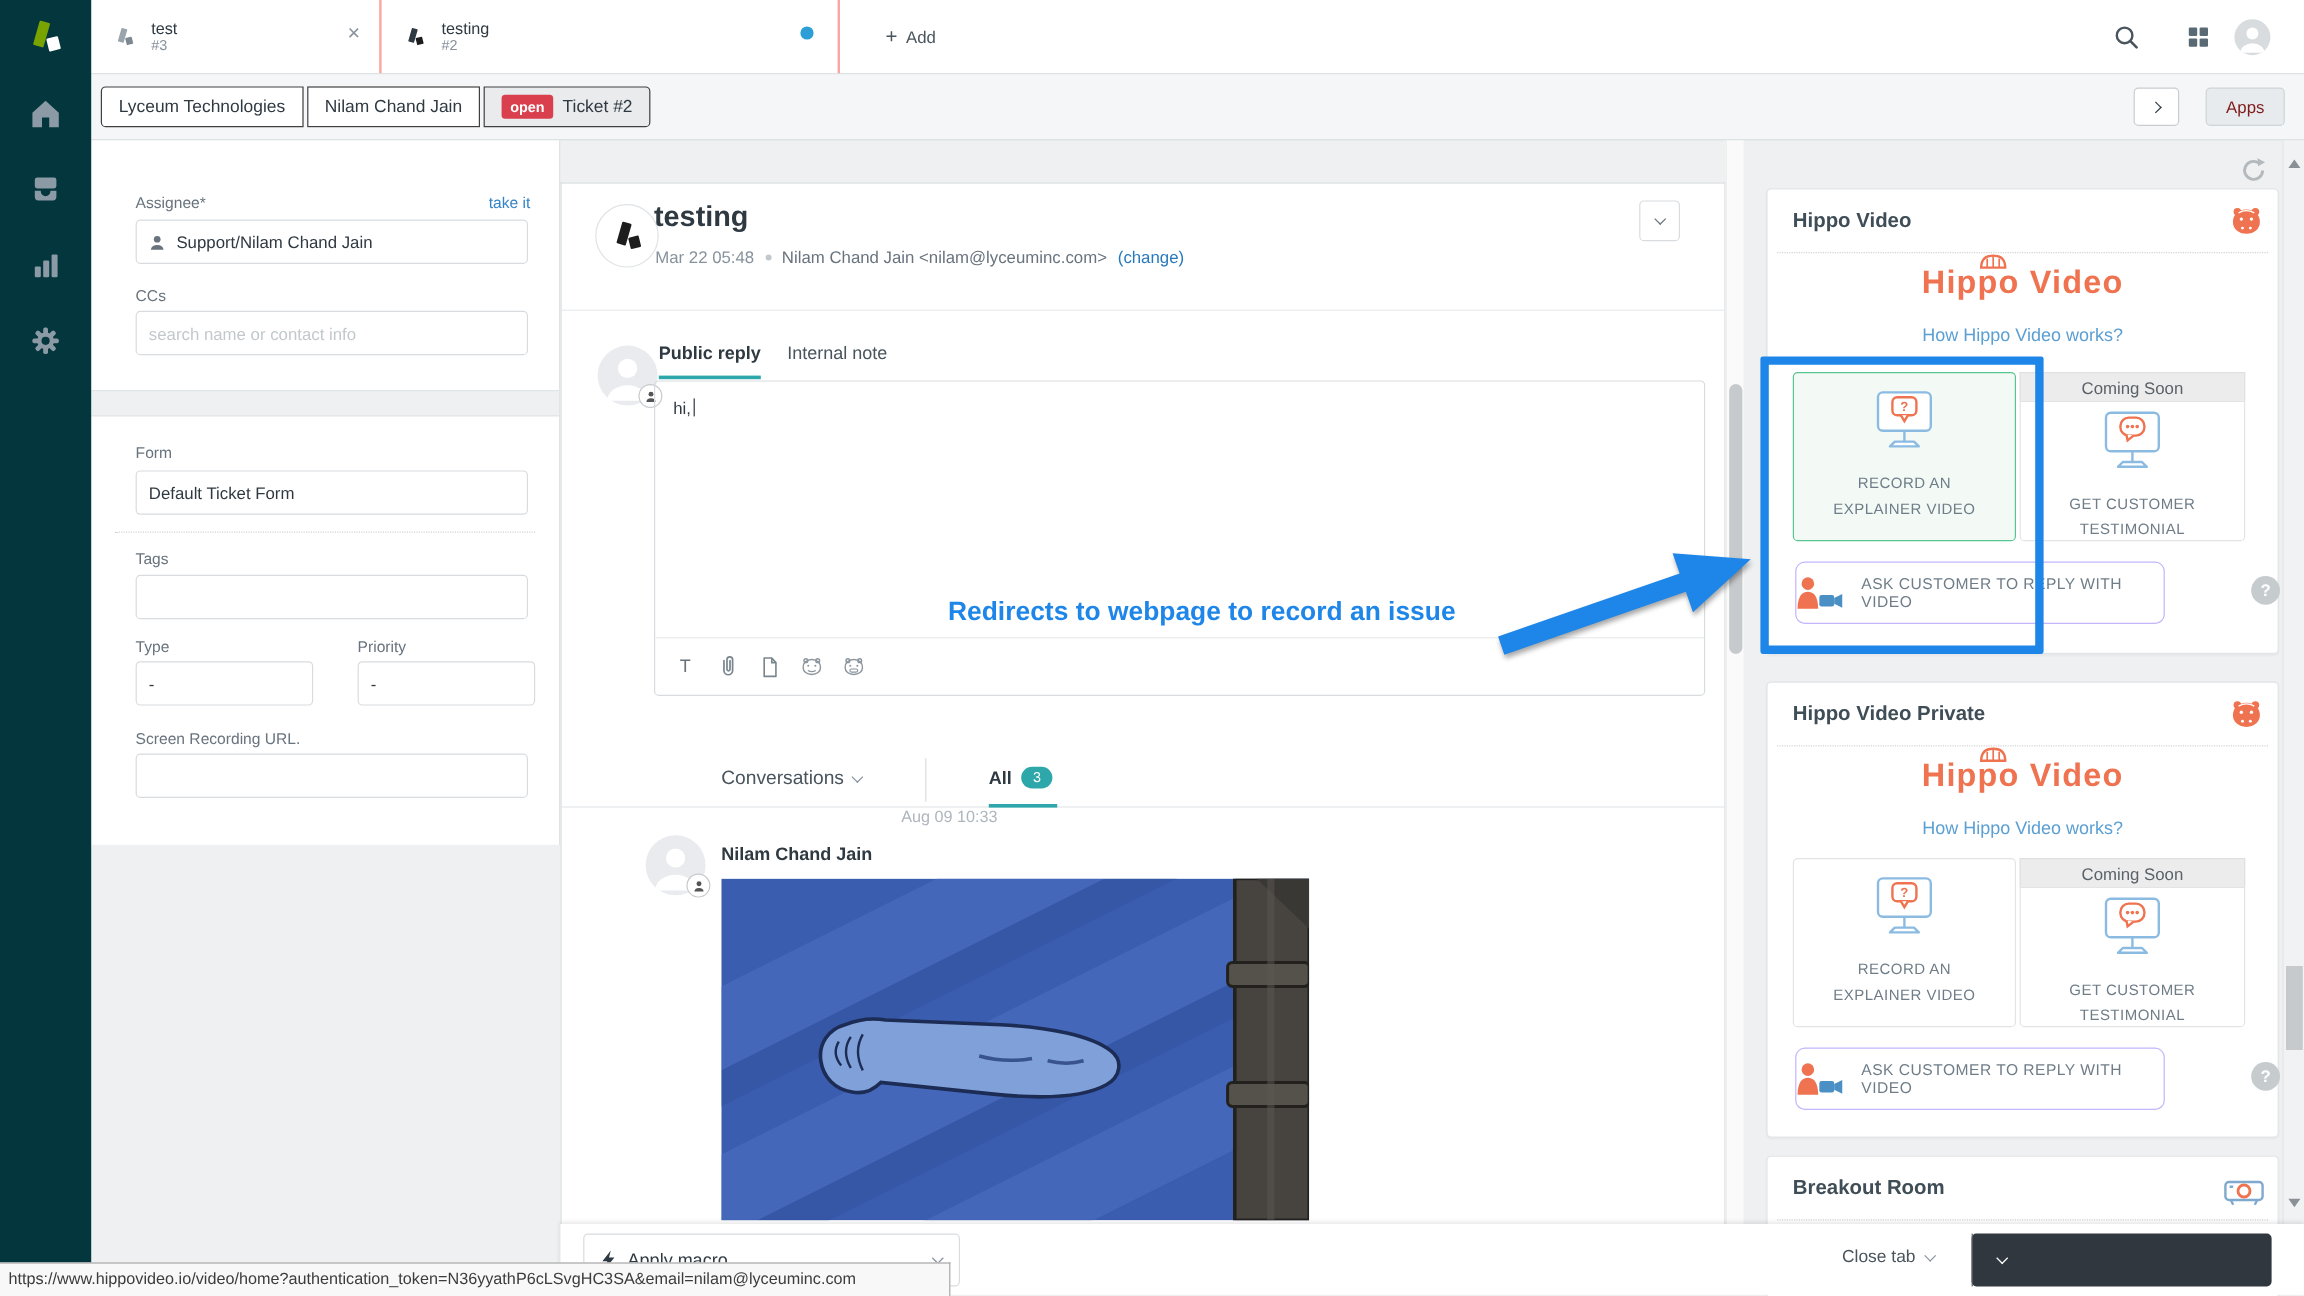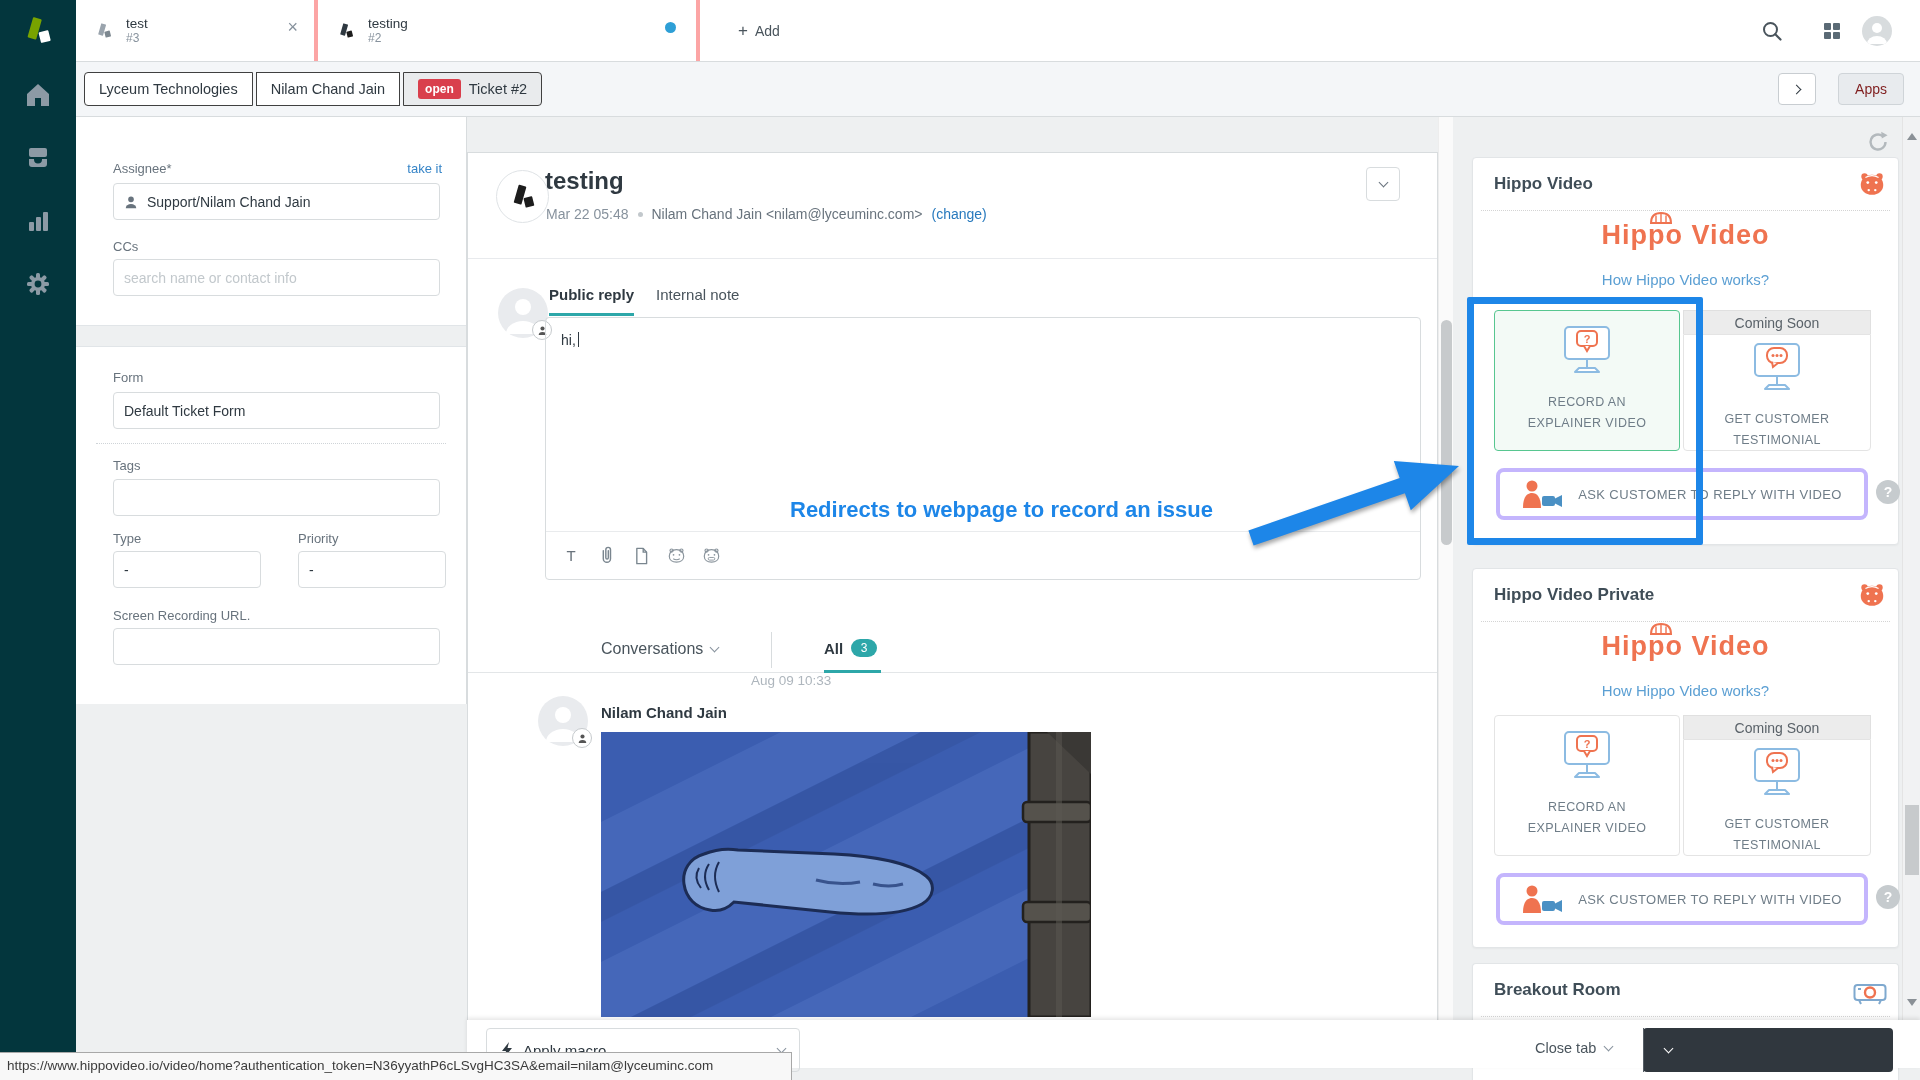--- a/index.html
+++ b/index.html
@@ -12,21 +12,21 @@
   .abs { position:absolute; }
 
   
   #nav { left:0; top:0; width:76px; height:1080px; background:#03363d; z-index:5; }
   #nav .logo { width:76px; height:62px; display:flex; align-items:center; justify-content:center; }
   #nav .navicons { display:flex; flex-direction:column; align-items:center; margin-top:18px; gap:33px; }
   .navicon { width:30px; height:30px; display:flex; align-items:center; justify-content:center; cursor:pointer; }
 
   
   #topbar { left:76px; top:0; right:0; height:62px; background:#fff; border-bottom:1px solid #d8dcde; display:flex; }
-  .ticket-tab { position:relative; display:flex; align-items:center; border-right:4px solid #fca5a5; padding:0 18px 0 18px; }
+  .ticket-tab { position:relative; display:flex; align-items:center; border-right:2px solid #fca5a5; padding:0 18px 0 18px; }
   .ticket-tab .tabtexts { margin-left:12px; line-height:15px; }
   .tab-title { font-size:13.5px; color:#2f3941; }
   .tab-num { font-size:12px; color:#87929d; }
   .tab-close { position:absolute; right:16px; top:18px; font-size:18px; color:#87929d; cursor:pointer; line-height:18px;}
   .tab-dot { position:absolute; right:20px; top:22px; width:11px; height:11px; border-radius:50%; background:#2e9fd6; }
   .addbtn { display:flex; align-items:center; gap:7px; padding:0 16px; margin-left:22px; color:#49545c; font-size:14px; cursor:pointer; }
   .addbtn .plus { font-size:17px; color:#49545c; }
   #topbar .spacer { flex:1; }
   .topicon { width:36px; height:36px; margin-top:13px; display:flex; align-items:center; justify-content:center; cursor:pointer; }
   .avatar-circle { width:30px; height:30px; border-radius:50%; background:#d8dcde; overflow:hidden; margin:16px 28px 0 12px; cursor:pointer;}
@@ -107,38 +107,38 @@
   .hlogo .logo-wrap { position:relative; display:inline-block; }
   .hlogo .logo-text { font-size:27px; font-weight:bold; color:#ef7350; letter-spacing:1px; }
   .hlogo .hat { position:absolute; left:47px; top:-9px; }
   .howlink { position:absolute; left:0; right:0; top:113px; text-align:center; font-size:15px; color:#5b9fd3; cursor:pointer; }
   .tiles { position:absolute; left:21px; display:flex; }
   .tile-left { width:186px; height:141px; border:1px solid #57c690; background:#f3faf6; border-radius:4px; text-align:center; padding-top:13px; position:relative; cursor:pointer; }
   .tile-right { width:188px; margin-left:3px; position:relative; cursor:pointer; }
   .comingsoon { height:24px; background:#ececec; border:1px solid #e0e0e0; border-bottom:none; color:#5a6269; font-size:14px; display:flex; align-items:center; justify-content:center; }
   .tile-right .tbody { height:117px; border:1px solid #e4e4e4; border-radius:0 0 4px 4px; text-align:center; padding-top:6px; }
   .tiletext { margin-top:10px; font-size:12.5px; color:#6f7d88; letter-spacing:.4px; line-height:21px; }
-  .askbtn { position:absolute; left:23px; width:372px; height:52px; border:4px solid #c4b5fd; border-radius:8px; background:#fff; display:flex; align-items:center; justify-content:center; gap:14px; cursor:pointer; }
+  .askbtn { position:absolute; left:23px; width:308px; height:52px; border:1px solid #c4b5fd; border-radius:8px; background:#fff; display:flex; align-items:center; justify-content:center; gap:14px; cursor:pointer; }
   .askbtn .asktext { font-size:13px; color:#6f7d88; letter-spacing:.4px; }
   .helpdot { position:absolute; left:403px; width:24px; height:24px; border-radius:50%; background:#c6cbce; color:#fff; font-size:14px; font-weight:bold; display:flex; align-items:center; justify-content:center; cursor:pointer; }
 
   
   #ascroll { left:1902px; top:117px; width:18px; height:903px; background:#f1f2f3; border-left:1px solid #e4e4e4; }
   #ascroll .thumb { position:absolute; left:2px; top:688px; width:14px; height:70px; background:#c7cacc; }
   .tri-up { position:absolute; left:4px; top:16px; width:0; height:0; border-left:5px solid transparent; border-right:5px solid transparent; border-bottom:7px solid #8a9096; }
   .tri-down { position:absolute; left:4px; bottom:14px; width:0; height:0; border-left:5px solid transparent; border-right:5px solid transparent; border-top:7px solid #8a9096; }
 
   
   #bluebox { left:1467px; top:297px; width:236px; height:248px; border:7px solid #1d86e8; border-radius:2px; z-index:60; pointer-events:none; }
   #annarrow { left:1245px; top:438px; z-index:61; pointer-events:none; filter:drop-shadow(1px 3px 2px rgba(0,0,0,.35)); }
   #anntext { left:790px; top:497px; width:480px; z-index:61; font-size:22px; font-weight:bold; color:#1d86e8;
     text-shadow:-2px -2px 0 #fff, 2px -2px 0 #fff, -2px 2px 0 #fff, 2px 2px 0 #fff, 0 -2px 0 #fff, 0 2px 0 #fff, -2px 0 0 #fff, 2px 0 0 #fff; }
 
   
-  #footer { left:467px; top:1020px; right:0; height:48px; background:#fff; box-shadow:0 -2px 4px rgba(0,0,0,.10); z-index:40;text-decoration:underline; }
+  #footer { left:467px; top:1020px; right:0; height:59px; background:#fff; box-shadow:0 -2px 4px rgba(0,0,0,.10); z-index:40;text-decoration:underline; }
   .macroselect { position:absolute; left:19px; top:8px; width:314px; height:44px; border:1px solid #d8dcde; border-radius:4px; display:flex; align-items:center; padding:0 14px; gap:10px; cursor:pointer; }
   .macroselect .mlabel { font-size:15px; color:#2f3941; flex:1; }
   .closetab { position:absolute; left:1068px; top:20px; display:flex; align-items:center; gap:9px; font-size:14.5px; color:#49545c; cursor:pointer; }
   .submitbtn { position:absolute; left:1176px; top:8px; width:250px; height:44px; background:#30373e; border-radius:4px; display:flex; cursor:pointer; }
   .submitmain { width:200px; display:flex; align-items:center; justify-content:center; gap:6px; font-size:15px; }
   .submitprefix { color:#b8bfc4; }
   .submitstatus { color:#fff; font-weight:bold; }
   .submitcaret { width:50px; border-left:1px solid #565e66; display:flex; align-items:center; justify-content:center; color:#fff; }
 
   

